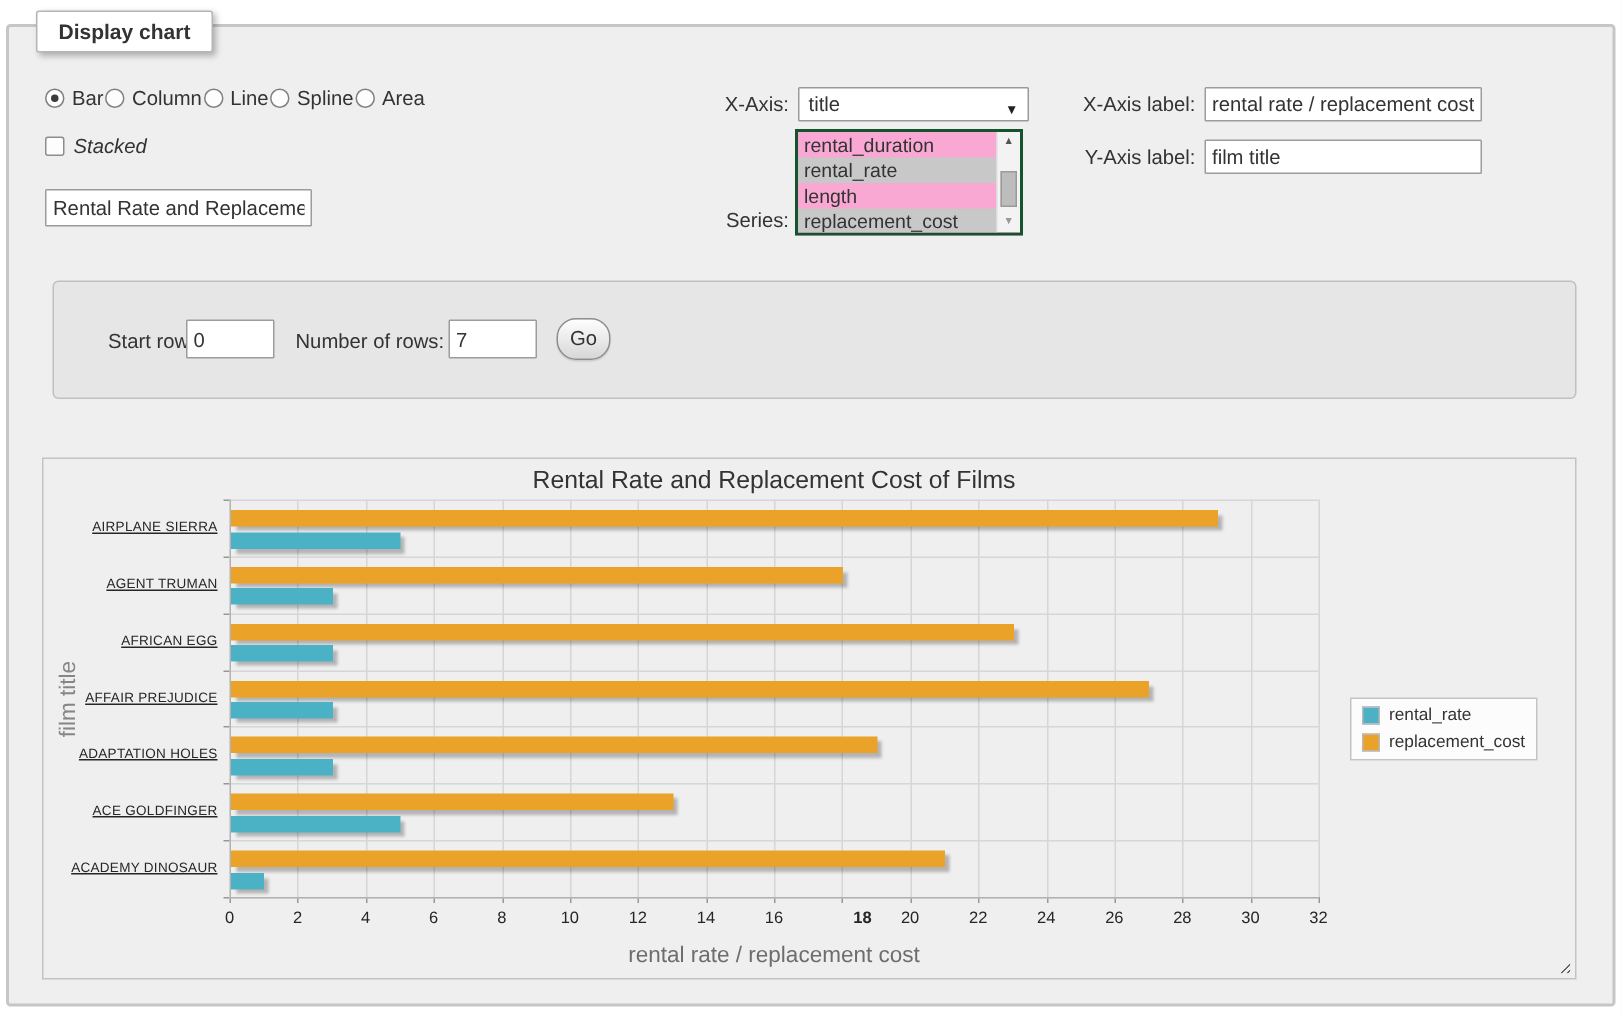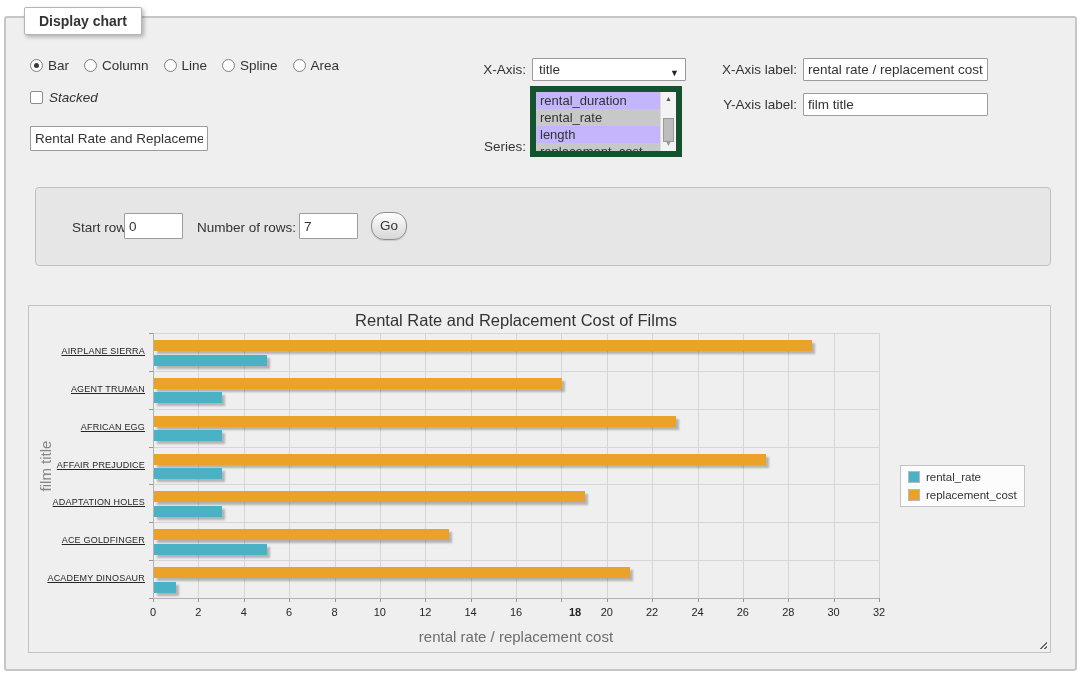--- a/index.html
+++ b/index.html
@@ -11,41 +11,41 @@
 
   .legend-box { position: absolute; left: 18px; top: -11px; background: #ffffff;
     border: 1px solid #b5b5b5; border-radius: 2px; padding: 5px 14px;
     font-size: 14px; font-weight: bold; color: #333;
     box-shadow: 2px 2px 4px rgba(0,0,0,0.28); z-index: 5; }
 
   
   .lbl { position: absolute; font-size: 13.5px; color: #333; white-space: nowrap; }
   .lbl.ralign { text-align: right; }
 
-  .radio-group { position: absolute; left: 24px; top: 40px; display: flex; gap: 15px; }
+  .radio-group { position: absolute; left: 24px; top: 40px; display: flex; gap: 1px; }
   .radio-item { display: flex; align-items: center; gap: 5px; font-size: 13.5px; cursor: default; }
   .radio { width: 13px; height: 13px; border: 1px solid #808080; border-radius: 50%;
     background: #fdfdfd; position: relative; flex: 0 0 auto; }
   .radio.checked::after { content: ""; position: absolute; left: 3px; top: 3px;
     width: 5px; height: 5px; border-radius: 50%; background: #3b3b3b; }
 
   .check-row { position: absolute; left: 24px; top: 72px; display: flex; align-items: center; gap: 6px; font-size: 13.5px; font-style: italic; }
   .checkbox { width: 13px; height: 13px; border: 1px solid #8d8d8d; border-radius: 2px; background: #fdfdfd; }
 
   input.text { border: 1px solid #9c9c9c; background: #fff; font-family: "Liberation Sans", sans-serif;
     font-size: 13.5px; color: #333; padding: 2px 4px; border-radius: 1px; }
   #chart-title-input { position: absolute; left: 24px; top: 108px; width: 178px; height: 25px; }
 
   .fake-select { position: absolute; left: 526px; top: 40px; width: 154px; height: 23px;
     background: #fff; border: 1px solid #9a9a9a; font-size: 13.5px; line-height: 21px;
     padding-left: 6px; border-radius: 1px; }
   .fake-select .arrow { position: absolute; right: 6px; top: 4px; font-size: 9px; color: #222; }
 
   .listbox { position: absolute; left: 524px; top: 68px; width: 152px; height: 71px;
-    background: #c4b5fd; border: 6px solid #14532d; overflow: hidden; }
+    background: #f9a8d4; border: 2px solid #14532d; overflow: hidden; }
   .listbox .option { height: 17px; line-height: 17px; font-size: 13px; padding-left: 4px;
     width: calc(100% - 16px); white-space: nowrap; }
   .listbox .option.selected { background: #c8c8c8; }
   .scrollbar { position: absolute; right: 0; top: 0; width: 16px; height: 100%;
     background: #f3f3f3; border-left: 1px solid #dcdcdc; }
   .scroll-btn { position: absolute; left: 0; width: 100%; height: 14px; text-align: center;
     font-size: 7px; line-height: 14px; color: #555; }
   .scroll-btn.down { bottom: 0; color: #999; }
   .scroll-thumb { position: absolute; left: 2px; top: 26px; width: 11px; height: 24px;
     background: #bdbdbd; border: 1px solid #9a9a9a; }

